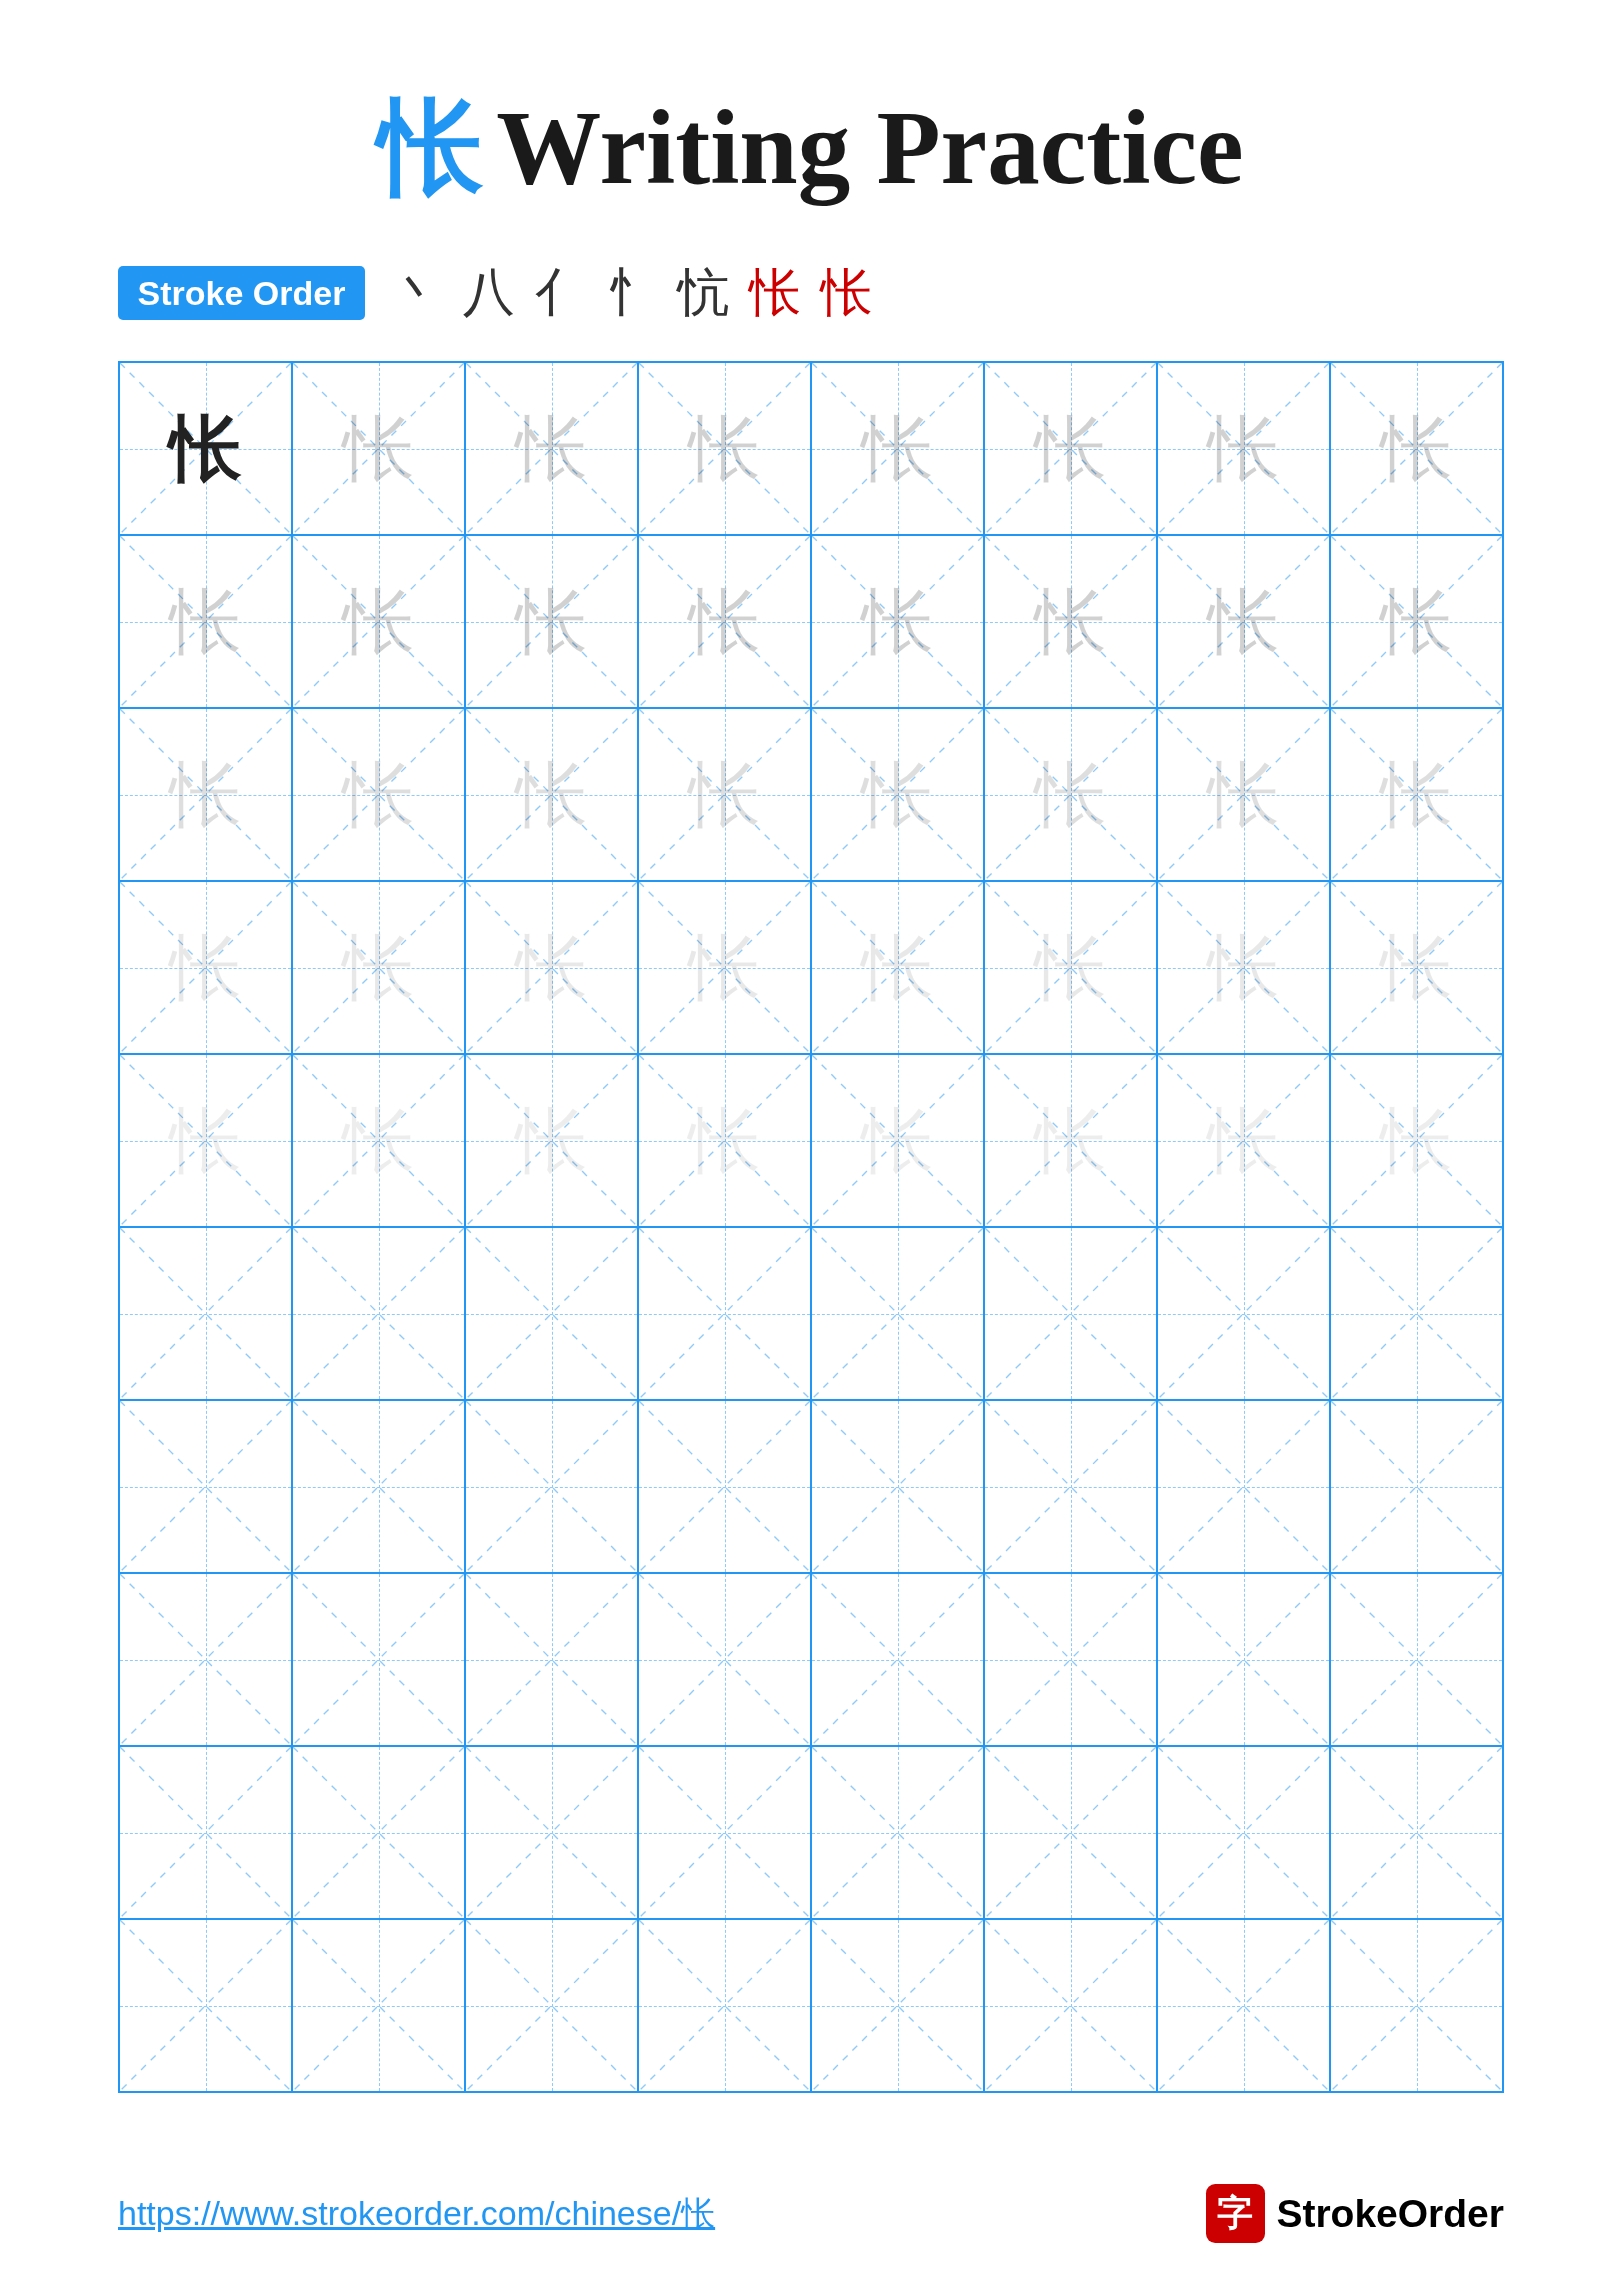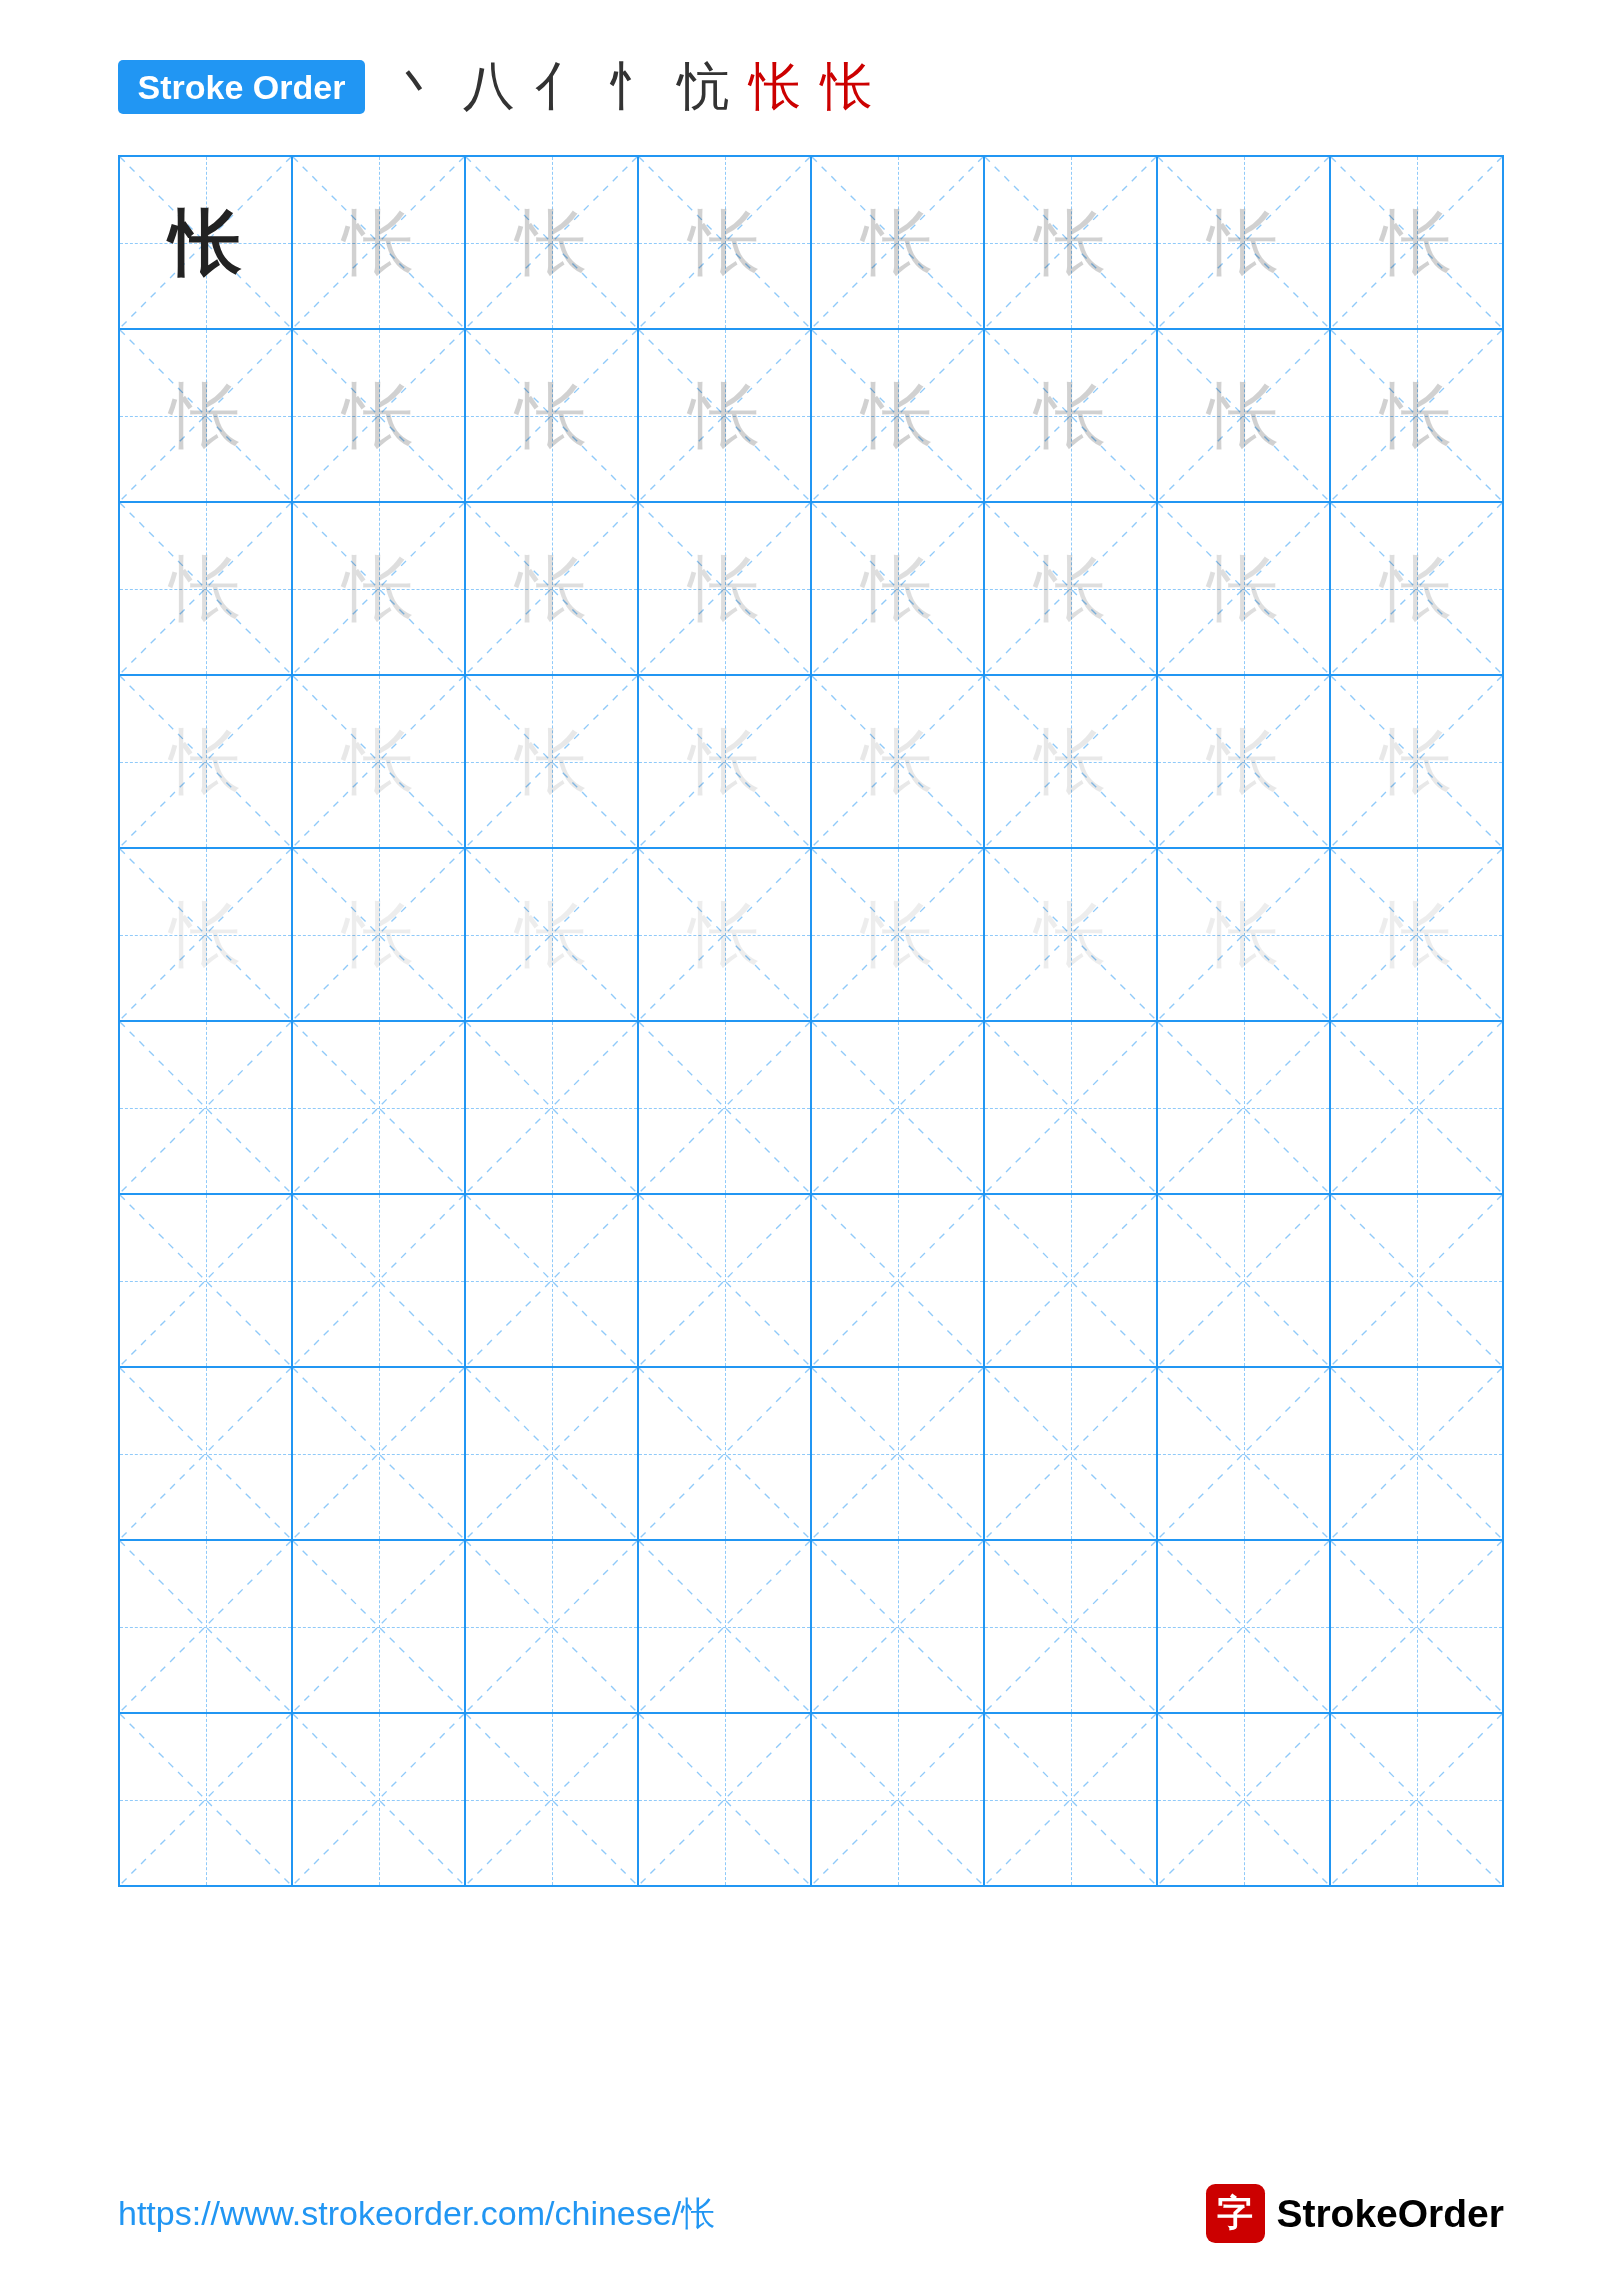--- a/index.html
+++ b/index.html
@@ -168,20 +168,21 @@
       display: flex;
       justify-content: space-between;
       align-items: center;
       padding: 0 118px;
     }
 
     .footer-url {
       color: #2196F3;
       font-size: 34px;
       font-family: sans-serif;
+      text-decoration: underline;
     }
 
     .footer-brand {
       display: flex;
       align-items: center;
       gap: 11.8px;
     }
 
     .brand-icon {
       width: 59px;
@@ -202,20 +203,23 @@
       font-weight: bold;
       color: #000000;
       font-family: sans-serif;
     }
   </style>
 </head>
 <body>
 
 <div class="page">
 
+  <div class="title-area">
+    <span class="title-chinese">怅</span><span class="title-english">Writing Practice</span>
+  </div>
 
   <div class="stroke-order-row">
     <div class="stroke-order-badge">Stroke Order</div>
     <div class="stroke-chars">
       <span class="stroke-char">丶</span>
       <span class="stroke-char">八</span>
       <span class="stroke-char">亻</span>
       <span class="stroke-char">忄</span>
       <span class="stroke-char">忼</span>
       <span class="stroke-char red">怅</span>

